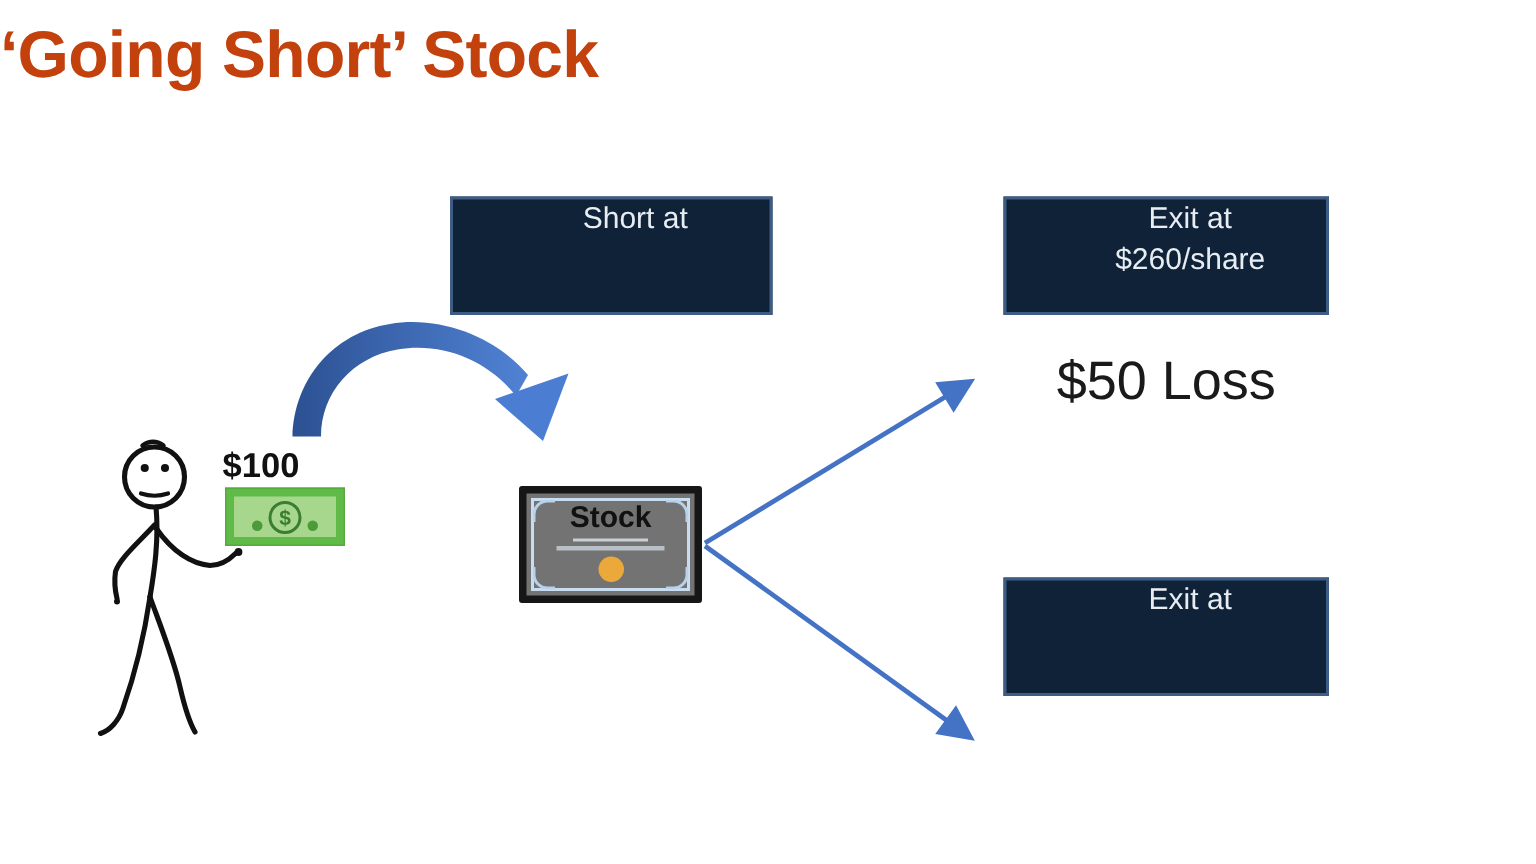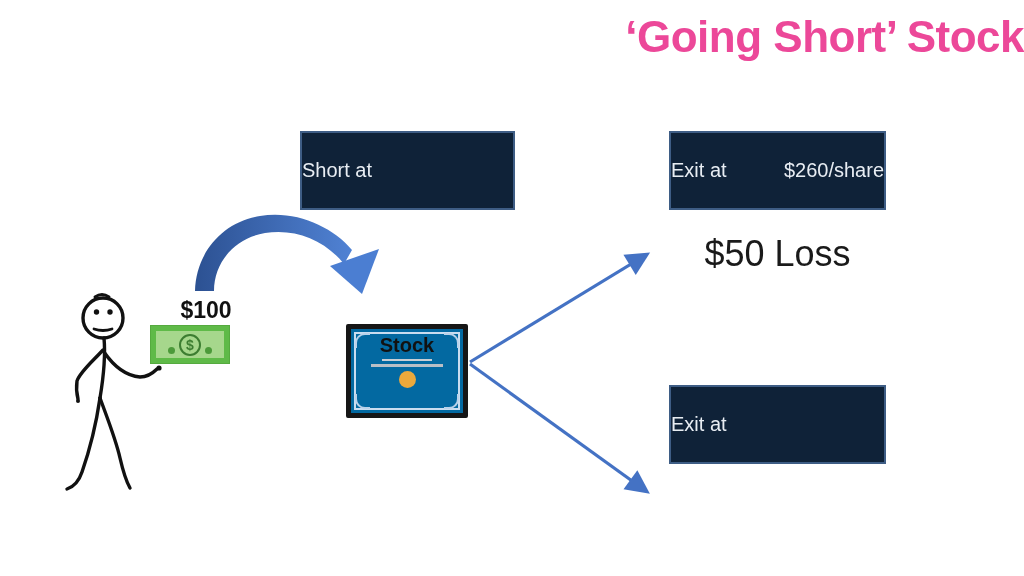--- a/index.html
+++ b/index.html
@@ -1,40 +1,40 @@
 <!DOCTYPE html>
 <html><head>
 <meta charset="utf-8">
 <style>
   html,body{margin:0;padding:0;background:#ffffff;}
   #canvas{
     position:relative;width:1024px;height:576px;background:#ffffff;overflow:hidden;
     font-family:"Liberation Sans", sans-serif;
   }
   .title{
-    position:absolute;left:0;top:12px;width:1024px;text-align:right;
-    font-size:44px;font-weight:800;color:#ec4899;letter-spacing:-0.5px;
+    position:absolute;left:0;top:12px;width:1024px;text-align:left;
+    font-size:44px;font-weight:800;color:#c2410c;letter-spacing:-0.5px;
   }
   .navy-box{
     position:absolute;background:#0f2238;border:2px solid #3e5d85;
-    display:flex;flex-direction:row;align-items:center;justify-content:space-between;
-    color:#e8edf3;font-size:20px;line-height:1.35;text-align:center;box-sizing:border-box;
+    display:flex;flex-direction:column;align-items:center;justify-content:flex-start;
+    color:#e8edf3;font-size:20px;line-height:1.35;text-align:center;box-sizing:border-box;padding-left:32px;
   }
   #box-short{left:300px;top:131px;width:215px;height:79px;}
   #box-exit-loss{left:669px;top:131px;width:217px;height:79px;}
   #box-exit-gain{left:669px;top:385px;width:217px;height:79px;}
   .outcome{
     position:absolute;width:217px;left:669px;text-align:center;
     font-size:36px;color:#1a1a1a;
   }
   #loss-label{top:233px;}
   #gain-label{top:484px;}
   
   #money-label{
-    position:absolute;left:166px;top:297px;width:80px;text-align:center;
+    position:absolute;left:134px;top:297px;width:80px;text-align:center;
     font-size:23px;font-weight:bold;color:#111;
   }
   .bill{
     position:absolute;left:150px;top:325px;width:80px;height:39px;
     background:#5fba48;box-sizing:border-box;border:1px solid #55aa3f;
     display:flex;align-items:center;justify-content:center;
   }
   .bill-inner{
     position:absolute;left:5px;top:5px;right:5px;bottom:5px;background:#a6d78c;
     display:flex;align-items:center;justify-content:center;
@@ -44,22 +44,22 @@
     display:flex;align-items:center;justify-content:center;box-sizing:border-box;
     color:#3c7d31;font-size:14px;font-weight:bold;line-height:1;
   }
   .bill-dot{
     position:absolute;width:7px;height:7px;border-radius:50%;background:#4c9a3a;top:16px;
   }
   .bill-dot.left{left:12px;}
   .bill-dot.right{right:12px;}
   
   .cert{
-    position:absolute;left:346px;top:324px;width:122px;height:94px;
-    background:#0369a1;border:5px solid #161616;box-sizing:border-box;border-radius:2px;
+    position:absolute;left:346px;top:324px;width:122px;height:78px;
+    background:#737373;border:5px solid #161616;box-sizing:border-box;border-radius:2px;
   }
   .cert-frame{
     position:absolute;left:3px;top:3px;right:3px;bottom:3px;
     border:2px solid #c9ddf0;pointer-events:none;
   }
   .cert-corner{position:absolute;width:13px;height:13px;border:2px solid #b9d2ea;}
   .cert-corner.tl{left:4px;top:4px;border-right:none;border-bottom:none;border-top-left-radius:10px;}
   .cert-corner.tr{right:4px;top:4px;border-left:none;border-bottom:none;border-top-right-radius:10px;}
   .cert-corner.bl{left:4px;bottom:4px;border-right:none;border-top:none;border-bottom-left-radius:10px;}
   .cert-corner.br{right:4px;bottom:4px;border-left:none;border-top:none;border-bottom-right-radius:10px;}

